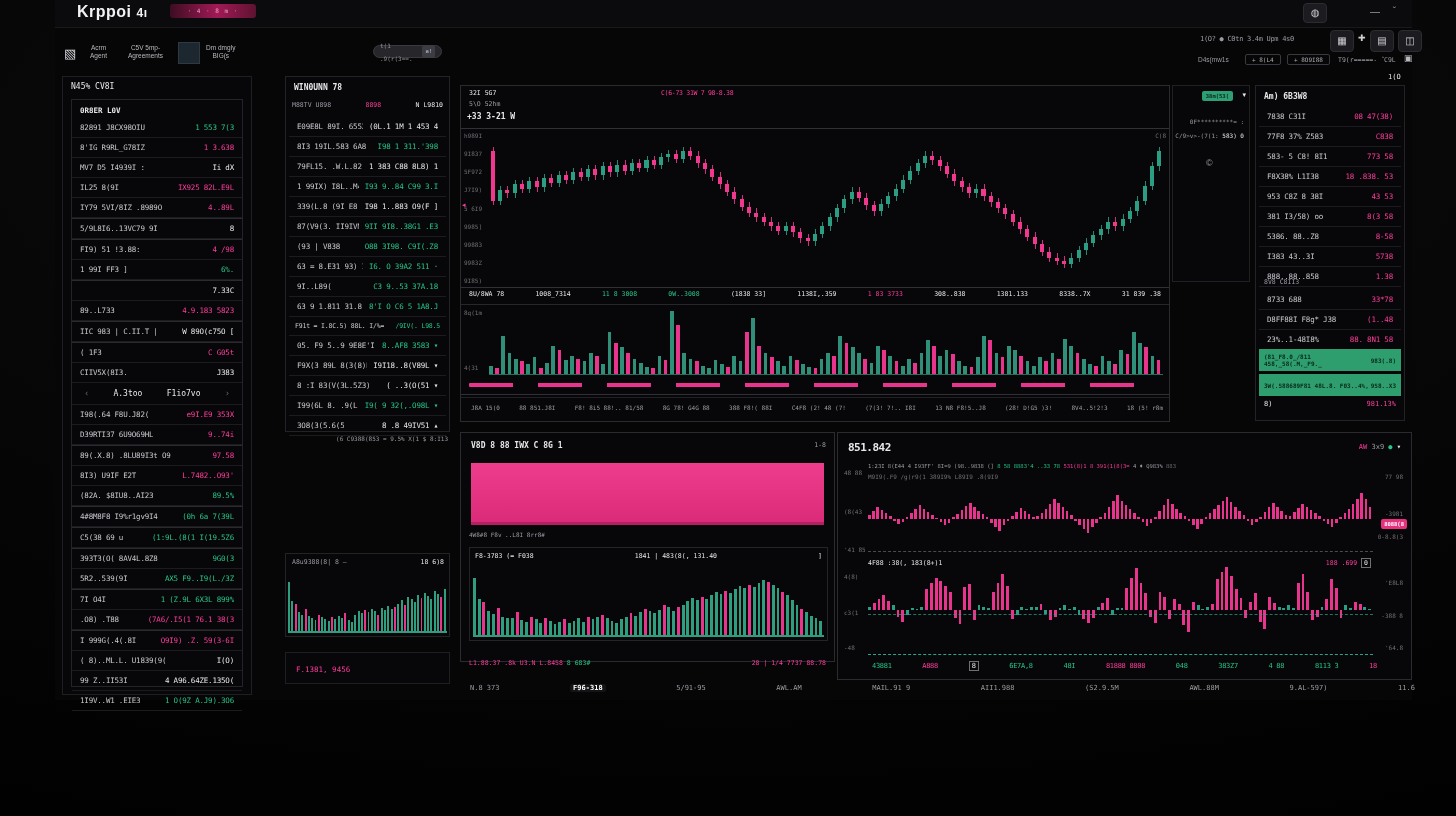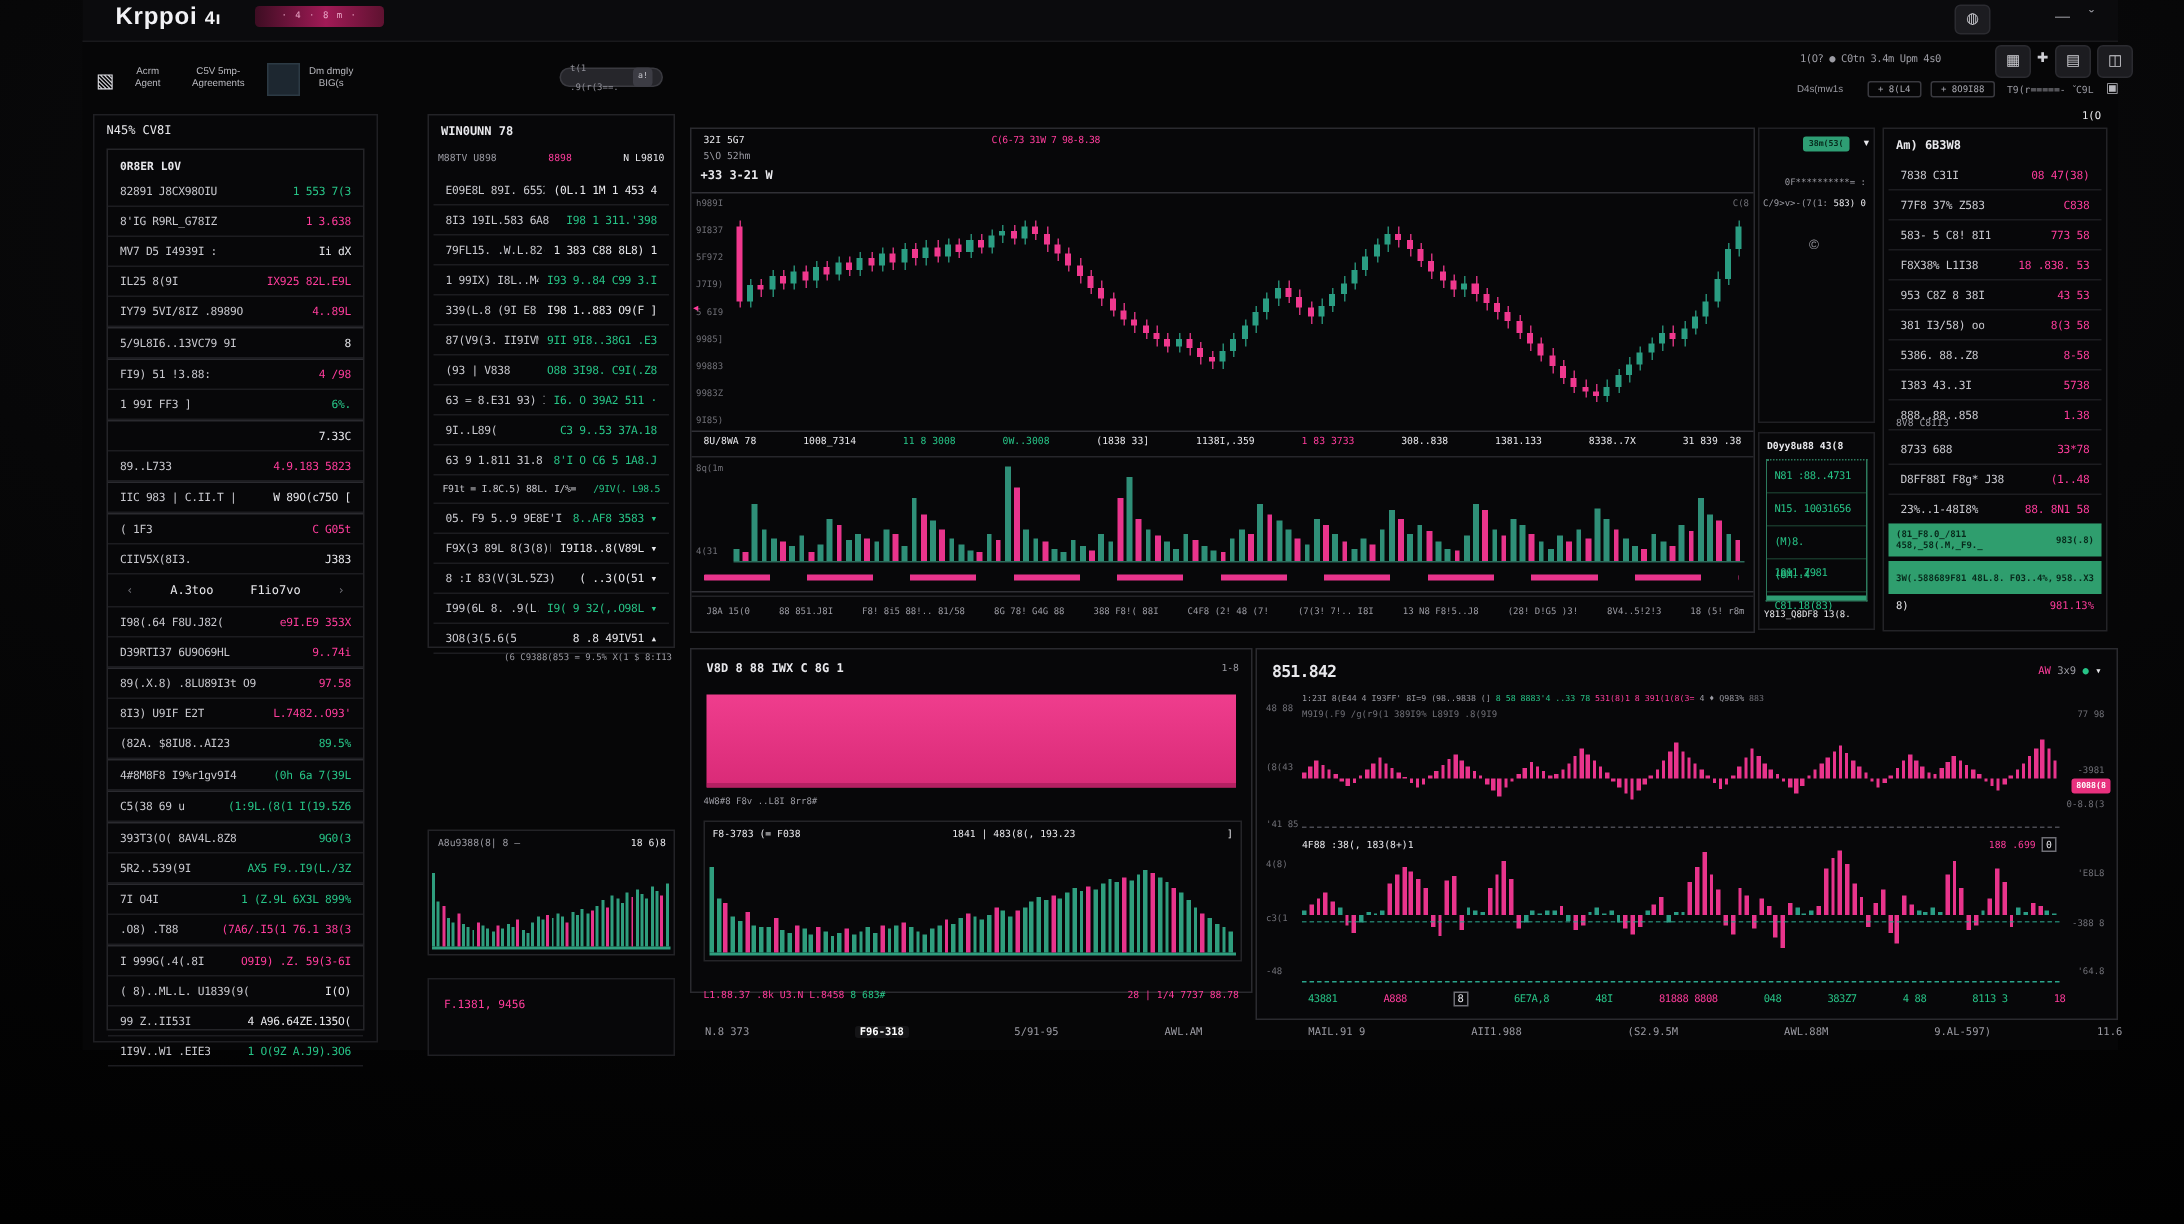--- a/index.html
+++ b/index.html
@@ -334,21 +334,21 @@
         <div style="position: absolute; background: rgb(47, 158, 126); left: 135.812px; width: 1.9875px; top: 21.5px; height: 38.5px;"></div>
         <div style="position: absolute; background: rgb(47, 158, 126); left: 139.125px; width: 1.9875px; top: 24.8px; height: 35.2px;"></div>
         <div style="position: absolute; background: rgb(47, 158, 126); left: 142.438px; width: 1.9875px; top: 28.1px; height: 31.9px;"></div>
         <div style="position: absolute; background: rgb(47, 158, 126); left: 145.75px; width: 1.9875px; top: 20.4px; height: 39.6px;"></div>
         <div style="position: absolute; background: rgb(47, 158, 126); left: 149.062px; width: 1.9875px; top: 22.6px; height: 37.4px;"></div>
         <div style="position: absolute; background: rgb(232, 52, 140); left: 152.375px; width: 1.9875px; top: 25.9px; height: 34.1px;"></div>
         <div style="position: absolute; background: rgb(47, 158, 126); left: 155.688px; width: 1.9875px; top: 18.2px; height: 41.8px;"></div>
       </div>
   </div>
 
-  <div class="panel" style="left:285px;top:652px;width:165px;height:52px;border-color:#1f1f23">
+  <div class="panel" style="left:285px;top:652px;width:165px;height:32px;border-color:#1f1f23">
     <span class="abs mono t75 c-p" style="left:10px;top:12px">F.1381,  9456</span>
   </div>
 
   <div class="panel" style="left:460px;top:85px;width:710px;height:337px;border-color:#2a2a2f">
     <span class="abs mono t65 c-w" style="left:8px;top:3px">32I 5G7</span>
     <span class="abs mono t65 c-p" style="left:200px;top:3px;letter-spacing:-0.3px">C(6-73 31W 7 98-8.38</span>
     <span class="abs mono t65 c-d" style="left:8px;top:14px">5\O 52hm</span>
     <span class="abs mono t8 c-w" style="left:6px;top:26px;font-weight:bold">+33  3-21 W</span>
 
     <div class="abs" style="left:0;top:42px;right:0;height:158px;border-top:1px solid #303036;border-bottom:1px solid #303036">
@@ -702,33 +702,20 @@
       </div>
   </div>
 
   <div class="panel" style="left:1172px;top:85px;width:78px;height:197px;border-color:#202024">
     <span class="abs mono" style="right:16px;top:5px;background:#2e9e74;color:#07291b;font-size:5.5px;font-weight:bold;padding:2px 4px;border-radius:2px">38m(53(</span>
     <span class="abs c-w" style="right:3px;top:5px;font-size:7px">▾</span>
     <span class="abs mono t6 c-d" style="right:5px;top:32px">0F**********= :</span>
     <span class="abs mono t6" style="right:5px;top:46px"><span class="c-d">C/9&gt;v&gt;-(7(1:</span> <span class="c-w">583) 0</span></span>
     <span class="abs c-d" style="left:33px;top:72px;font-size:9px">©</span>
   </div>
-  <div class="panel" style="left:1172px;top:288px;width:78px;height:132px;border-color:#202024">
-    <span class="abs mono t65 c-w" style="left:5px;top:4px;font-weight:bold">D0yy8u88 43(8</span>
-    <div class="abs" style="left:4px;top:17px;width:68px;height:95px;border:1px solid #2c7a5d;border-top-style:dotted;box-sizing:border-box">
-      <div class="mono c-g">
-          <div class="gbrow c-g">N81 :88..4731</div>
-          <div class="gbrow c-g">N15. 10031656</div>
-          <div class="gbrow c-g">(M)8. 1811.7981</div>
-          <div class="gbrow c-g">(8M..4 C81.18(83)</div>
-        </div>
-      <div class="abs" style="left:0;right:0;bottom:0;height:3px;background:#2e9e74"></div>
-    </div>
-    <span class="abs mono t6 c-w" style="left:3px;top:117px">Y813_Q8DF8 13(8.</span>
-  </div>
 
   <div class="panel" style="left:1255px;top:85px;width:150px;height:336px">
     <div class="abs mono t8 c-w" style="left:8px;top:6px;font-weight:bold">Am) 6B3W8</div>
     <div class="abs mono" style="left:3px;right:3px;top:21px">
         <div class="row">
           <span class="l c-d">7838 C31I</span>
           <span class="v c-p">08 47(38)</span>
         </div>
         <div class="row">
           <span class="l c-d">77F8 37% Z583</span>
@@ -795,21 +782,21 @@
   </div>
 
   <div class="panel" style="left:460px;top:432px;width:375px;height:230px;border-color:#2a2a2f">
     <div class="abs mono t8 c-w" style="left:10px;top:8px;font-weight:bold">V8D 8 88 IWX C 8G 1</div>
     <span class="abs mono t65 c-d" style="right:8px;top:8px">1-8</span>
     <div class="abs" style="left:10px;top:30px;width:353px;height:62px;background:linear-gradient(180deg,#ef3d8d,#d92a77);box-shadow:inset 0 -3px 0 #b52062"></div>
     <span class="abs mono t6 c-d" style="left:8px;top:98px">4W8#8 F8v ..L8I 8rr8#</span>
     <div class="abs" style="left:8px;top:114px;width:359px;height:94px;border:1px solid #242428;box-sizing:border-box">
       <div class="abs mono t65" style="left:5px;right:5px;top:4px;display:flex;justify-content:space-between">
         <span class="c-w">F8-3783   (= F038</span>
-          <span class="c-w">1841  |  483(8(,  193.23</span>
+          <span class="c-w">1841  |  483(8(,  131.40</span>
           <span class="c-w">]</span>
       </div>
       <div class="chartbox" style="inset: 20px 3px 3px; border-bottom: 2px solid rgb(47, 158, 126); position: absolute;">
           <div style="position: absolute; background: rgb(47, 158, 126); left: 0px; width: 2.84595px; top: 10px; height: 57px;"></div>
           <div style="position: absolute; background: rgb(47, 158, 126); left: 4.74324px; width: 2.84595px; top: 31px; height: 36px;"></div>
           <div style="position: absolute; background: rgb(232, 52, 140); left: 9.48649px; width: 2.84595px; top: 34px; height: 33px;"></div>
           <div style="position: absolute; background: rgb(47, 158, 126); left: 14.2297px; width: 2.84595px; top: 43px; height: 24px;"></div>
           <div style="position: absolute; background: rgb(47, 158, 126); left: 18.973px; width: 2.84595px; top: 46px; height: 21px;"></div>
           <div style="position: absolute; background: rgb(232, 52, 140); left: 23.7162px; width: 2.84595px; top: 40px; height: 27px;"></div>
           <div style="position: absolute; background: rgb(47, 158, 126); left: 28.4595px; width: 2.84595px; top: 49px; height: 18px;"></div>

